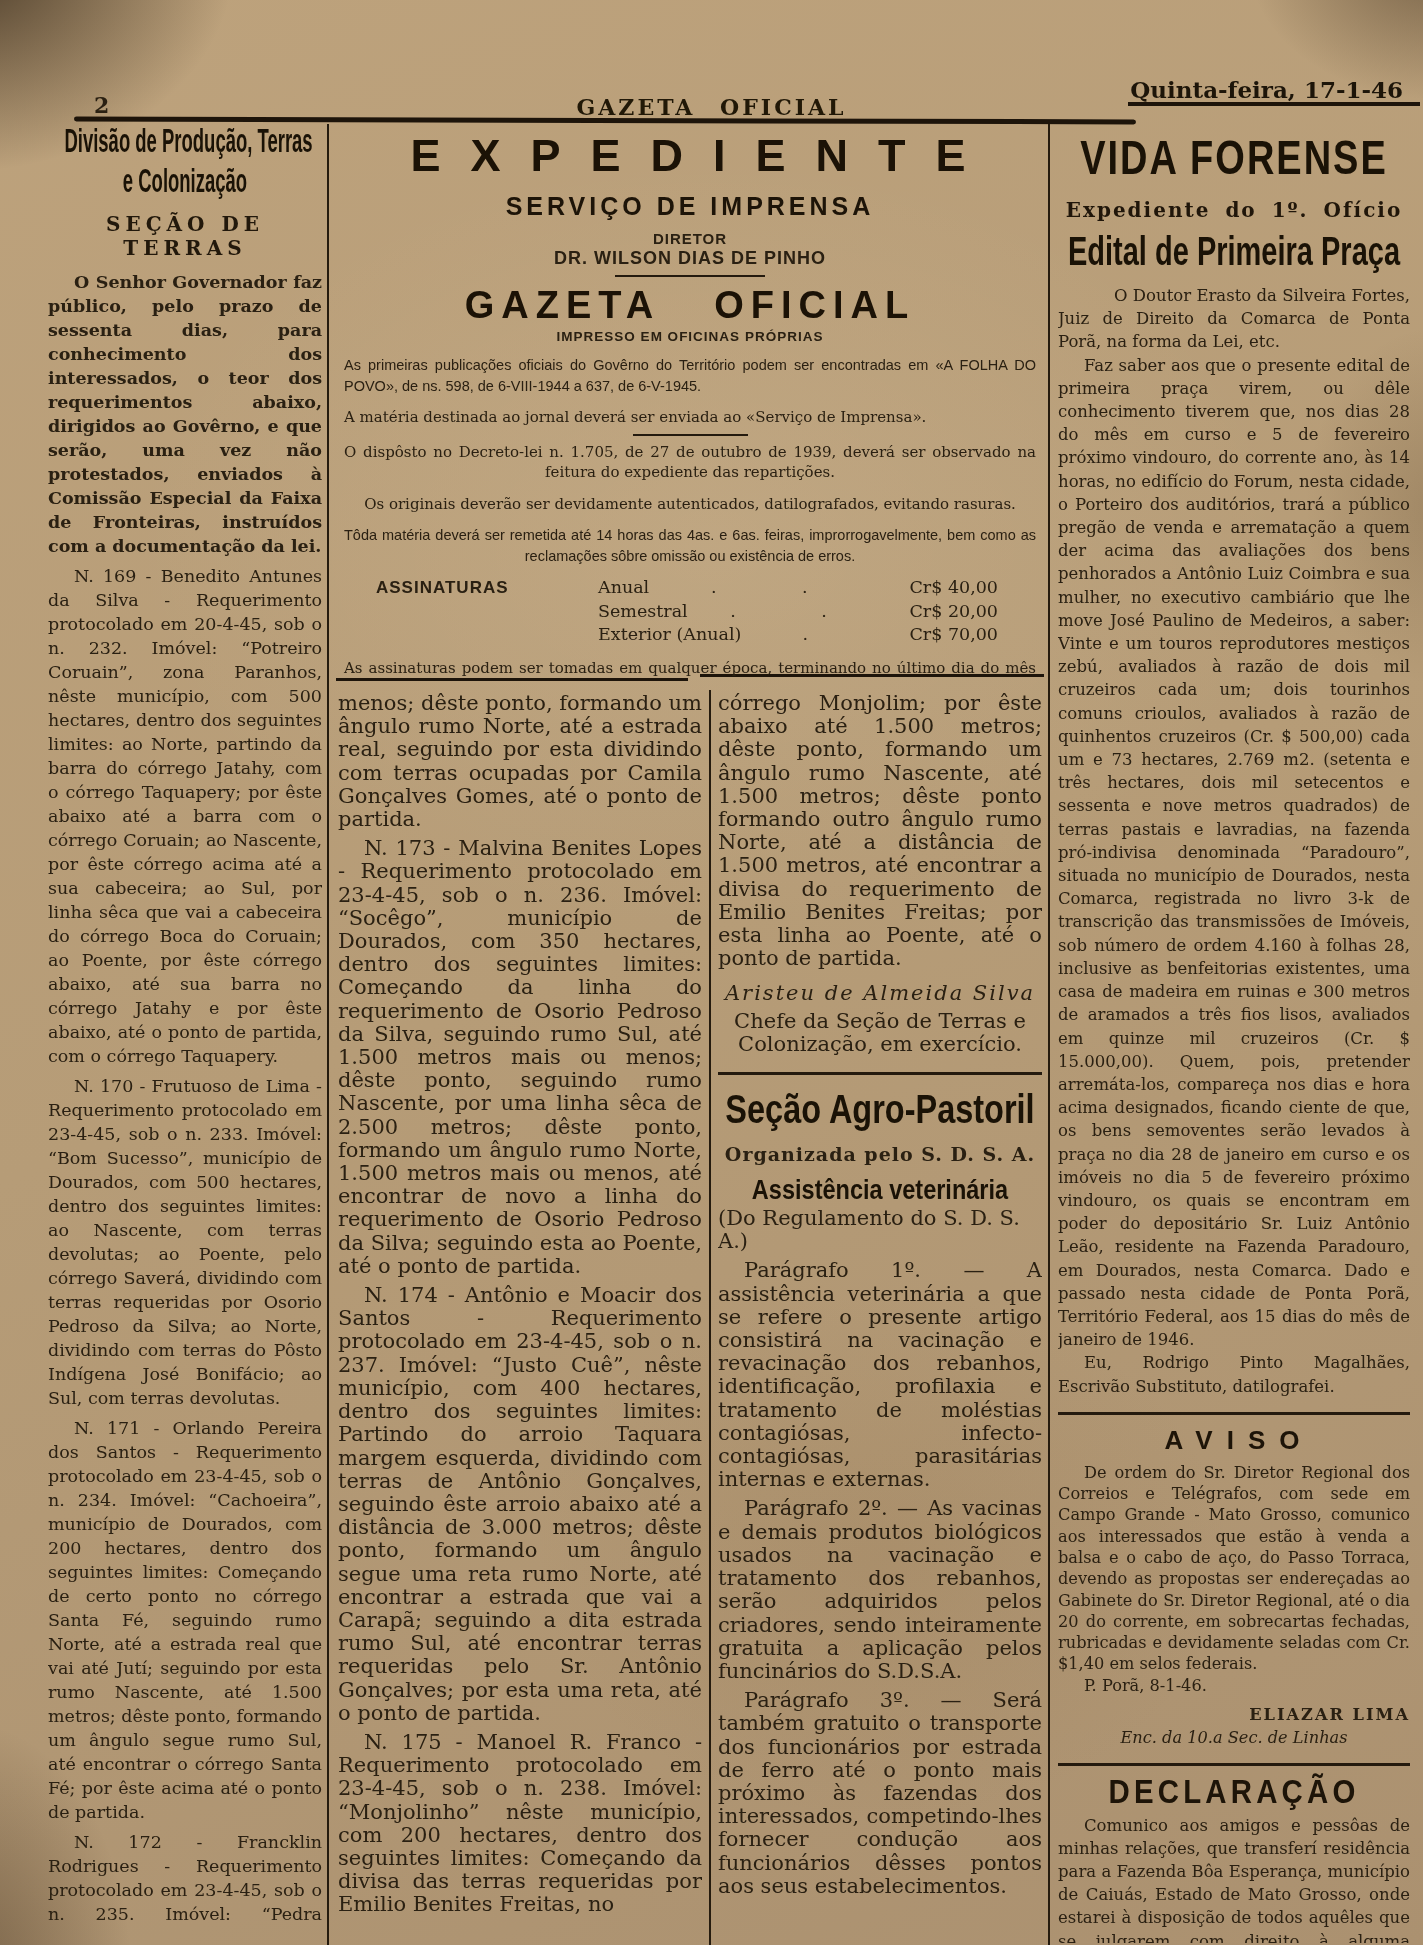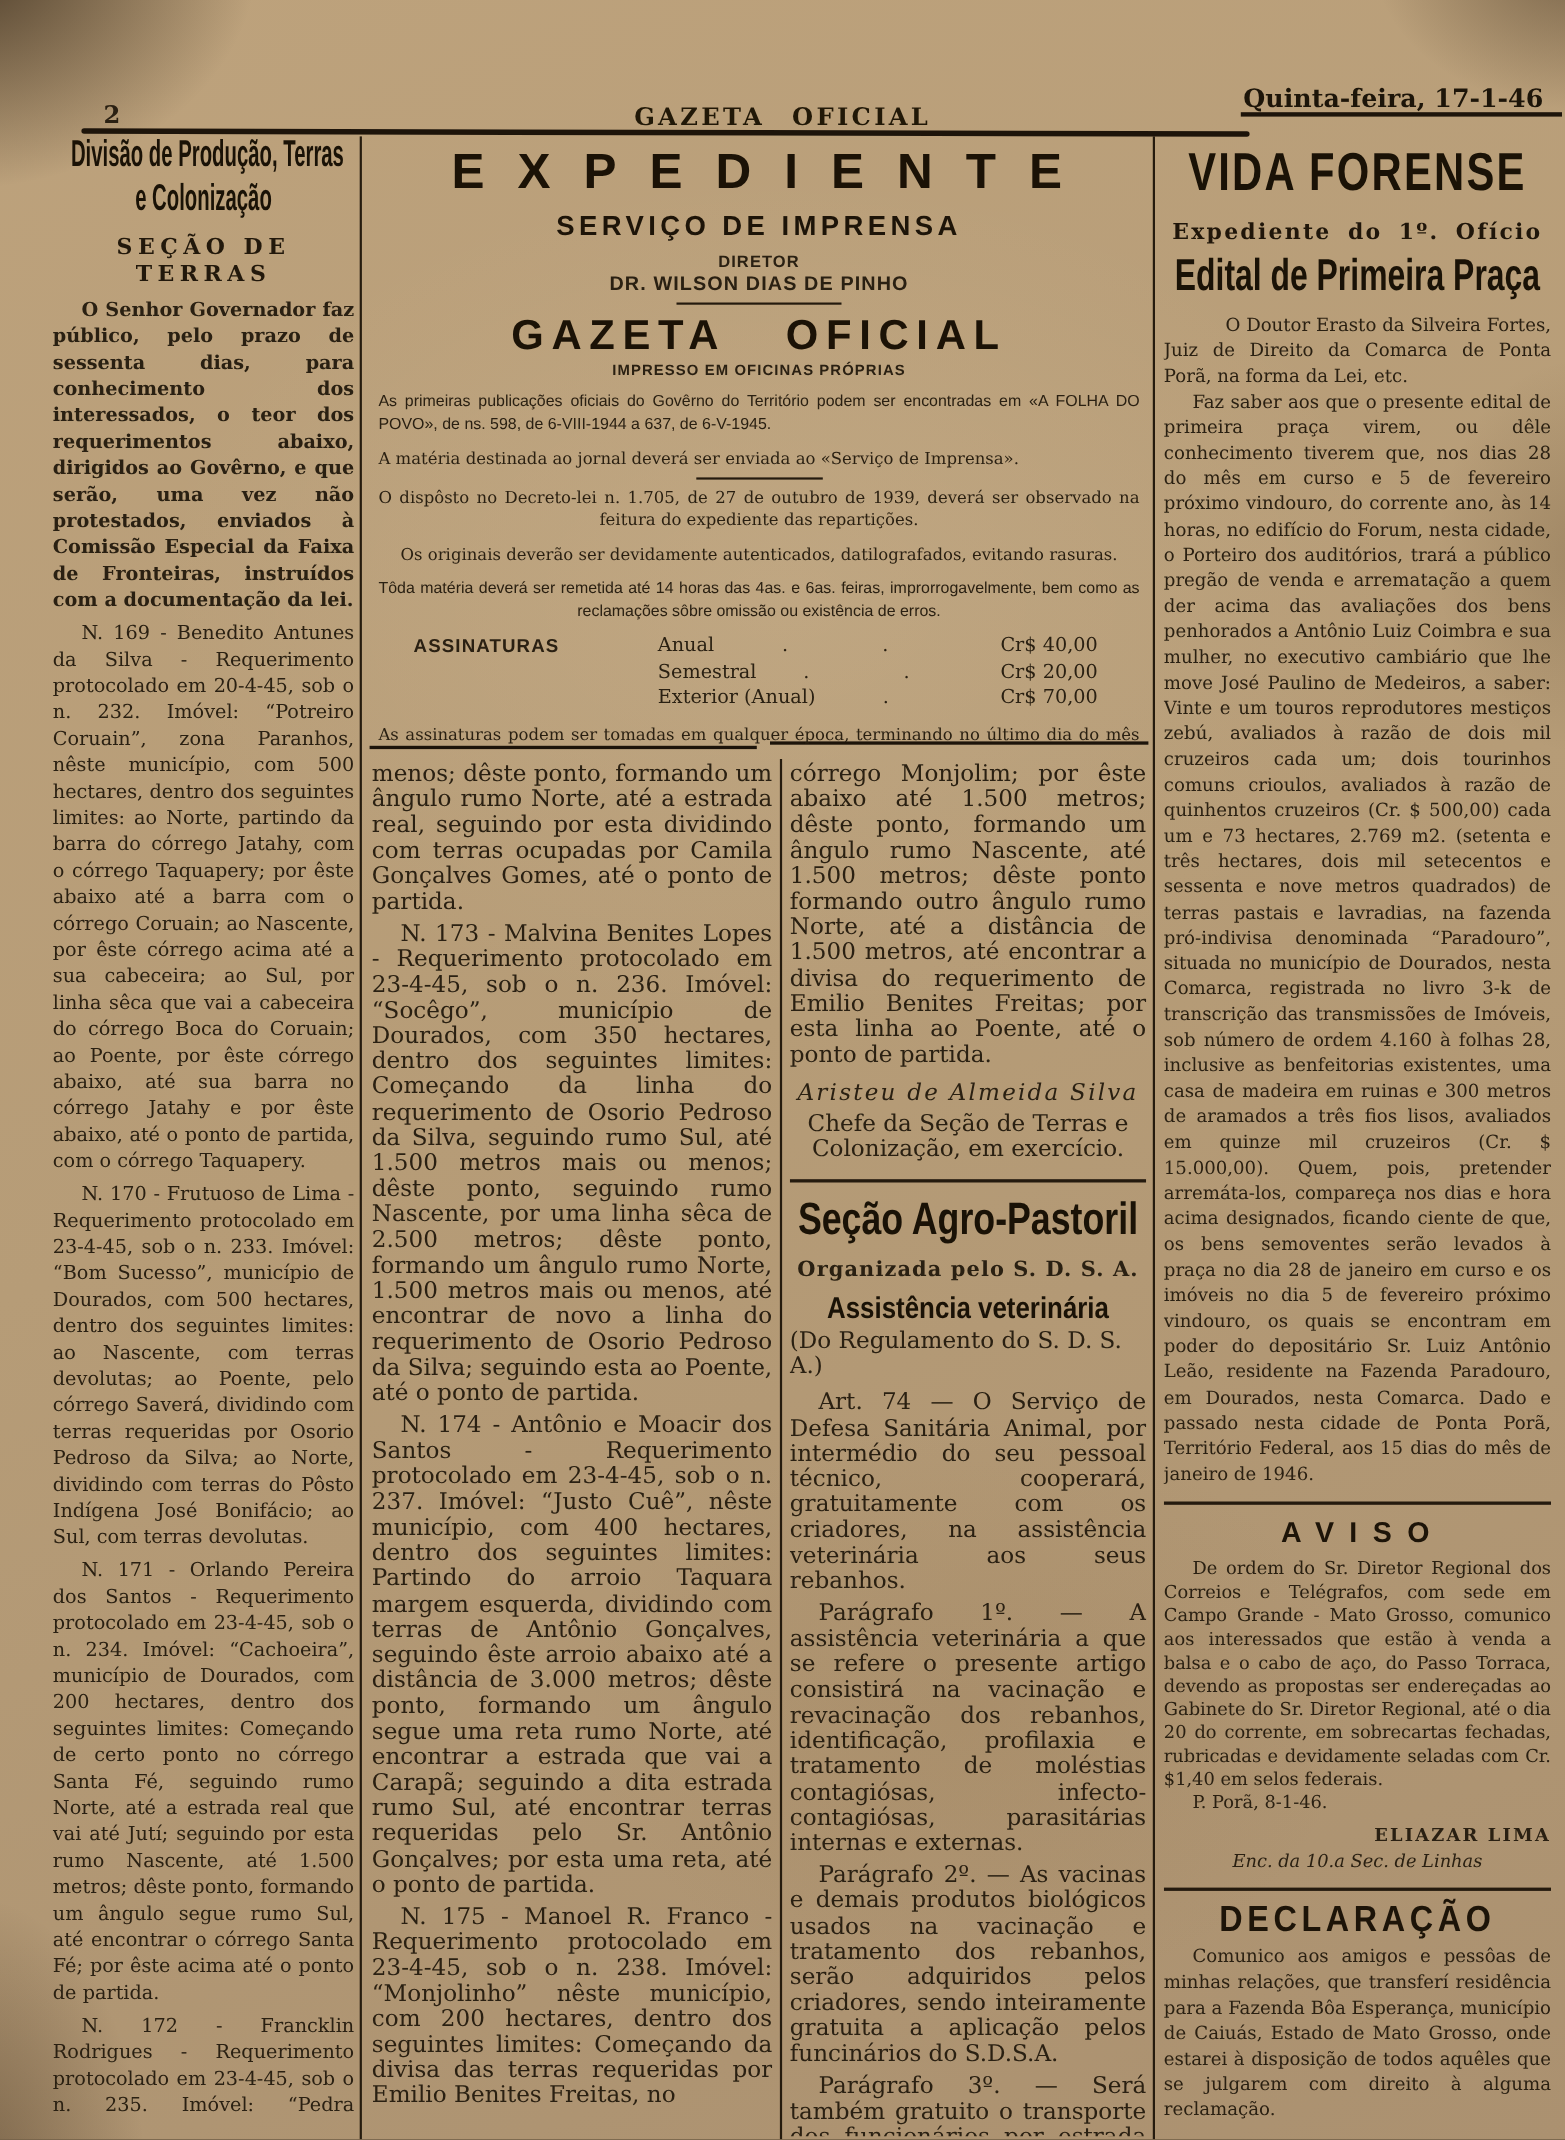--- a/index.html
+++ b/index.html
@@ -165,32 +165,32 @@
 
   <section class="col col-mr">
     <p class="body just">córrego Monjolim; por êste abaixo até 1.500 metros; dêste ponto, formando um ângulo rumo Nascente, até 1.500 metros; dêste ponto formando outro ângulo rumo Norte, até a distância de 1.500 metros, até encontrar a divisa do requerimento de Emilio Benites Freitas; por esta linha ao Poente, até o ponto de partida.</p>
     <p class="body sig-name">Aristeu de Almeida Silva</p>
     <p class="body sig-role">Chefe da Seção de Terras e Colonização, em exercício.</p>
     <div class="mr-rule"></div>
     <div class="cond agro-title">Seção Agro-Pastoril</div>
     <div class="agro-org">Organizada pelo S. D. S. A.</div>
     <div class="cond agro-head">Assistência veterinária</div>
     <p class="body agro-src">(Do Regulamento do S. D. S. A.)</p>
-    <p class="body just ind mt10">Art. 74 — O Serviço de Defesa Sanitária Animal, por intermédio do seu pessoal técnico, cooperará, gratuitamente com os criadores, na assistência veterinária aos seus rebanhos.</p>
     <p class="body just ind sp">Parágrafo 1º. — A assistência veterinária a que se refere o presente artigo consistirá na vacinação e revacinação dos rebanhos, identificação, profilaxia e tratamento de moléstias contagiósas, infecto-contagiósas, parasitárias internas e externas.</p>
     <p class="body just ind sp">Parágrafo 2º. — As vacinas e demais produtos biológicos usados na vacinação e tratamento dos rebanhos, serão adquiridos pelos criadores, sendo inteiramente gratuita a aplicação pelos funcinários do S.D.S.A.</p>
     <p class="body just ind sp">Parágrafo 3º. — Será também gratuito o transporte dos funcionários por estrada de ferro até o ponto mais próximo às fazendas dos interessados, competindo-lhes fornecer condução aos funcionários dêsses pontos aos seus estabelecimentos.</p>
   </section>
 
   <section class="col col-right">
     <div class="cond vf-title">VIDA FORENSE</div>
     <div class="vf-sub">Expediente do 1º. Ofício</div>
     <div class="cond edital-title">Edital de Primeira Praça</div>
     <p class="body just ind-lg mt10">O Doutor Erasto da Silveira Fortes, Juiz de Direito da Comarca de Ponta Porã, na forma da Lei, etc.</p>
     <p class="body just ind">Faz saber aos que o presente edital de primeira praça virem, ou dêle conhecimento tiverem que, nos dias 28 do mês em curso e 5 de fevereiro próximo vindouro, do corrente ano, às 14 horas, no edifício do Forum, nesta cidade, o Porteiro dos auditórios, trará a público pregão de venda e arrematação a quem der acima das avaliações dos bens penhorados a Antônio Luiz Coimbra e sua mulher, no executivo cambiário que lhe move José Paulino de Medeiros, a saber: Vinte e um touros reprodutores mestiços zebú, avaliados à razão de dois mil cruzeiros cada um; dois tourinhos comuns crioulos, avaliados à razão de quinhentos cruzeiros (Cr. $ 500,00) cada um e 73 hectares, 2.769 m2. (setenta e três hectares, dois mil setecentos e sessenta e nove metros quadrados) de terras pastais e lavradias, na fazenda pró-indivisa denominada “Paradouro”, situada no município de Dourados, nesta Comarca, registrada no livro 3-k de transcrição das transmissões de Imóveis, sob número de ordem 4.160 à folhas 28, inclusive as benfeitorias existentes, uma casa de madeira em ruinas e 300 metros de aramados a três fios lisos, avaliados em quinze mil cruzeiros (Cr. $ 15.000,00). Quem, pois, pretender arremáta-los, compareça nos dias e hora acima designados, ficando ciente de que, os bens semoventes serão levados à praça no dia 28 de janeiro em curso e os imóveis no dia 5 de fevereiro próximo vindouro, os quais se encontram em poder do depositário Sr. Luiz Antônio Leão, residente na Fazenda Paradouro, em Dourados, nesta Comarca. Dado e passado nesta cidade de Ponta Porã, Território Federal, aos 15 dias do mês de janeiro de 1946.</p>
+    <p class="body just ind">Eu, Rodrigo Pinto Magalhães, Escrivão Substituto, datilografei.</p>
     <div class="r-rule"></div>
     <div class="aviso-title">AVISO</div>
     <p class="small just ind mt6">De ordem do Sr. Diretor Regional dos Correios e Telégrafos, com sede em Campo Grande - Mato Grosso, comunico aos interessados que estão à venda a balsa e o cabo de aço, do Passo Torraca, devendo as propostas ser endereçadas ao Gabinete do Sr. Diretor Regional, até o dia 20 do corrente, em sobrecartas fechadas, rubricadas e devidamente seladas com Cr. $1,40 em selos federais.</p>
     <p class="small ind">P. Porã, 8-1-46.</p>
     <p class="small av-signer">ELIAZAR LIMA</p>
     <p class="small av-role">Enc. da 10.a Sec. de Linhas</p>
     <div class="r-rule"></div>
     <div class="dec-title">DECLARAÇÃO</div>
     <p class="body just ind mt6">Comunico aos amigos e pessôas de minhas relações, que transferí residência para a Fazenda Bôa Esperança, município de Caiuás, Estado de Mato Grosso, onde estarei à disposição de todos aquêles que se julgarem com direito à alguma reclamação.</p>
 

